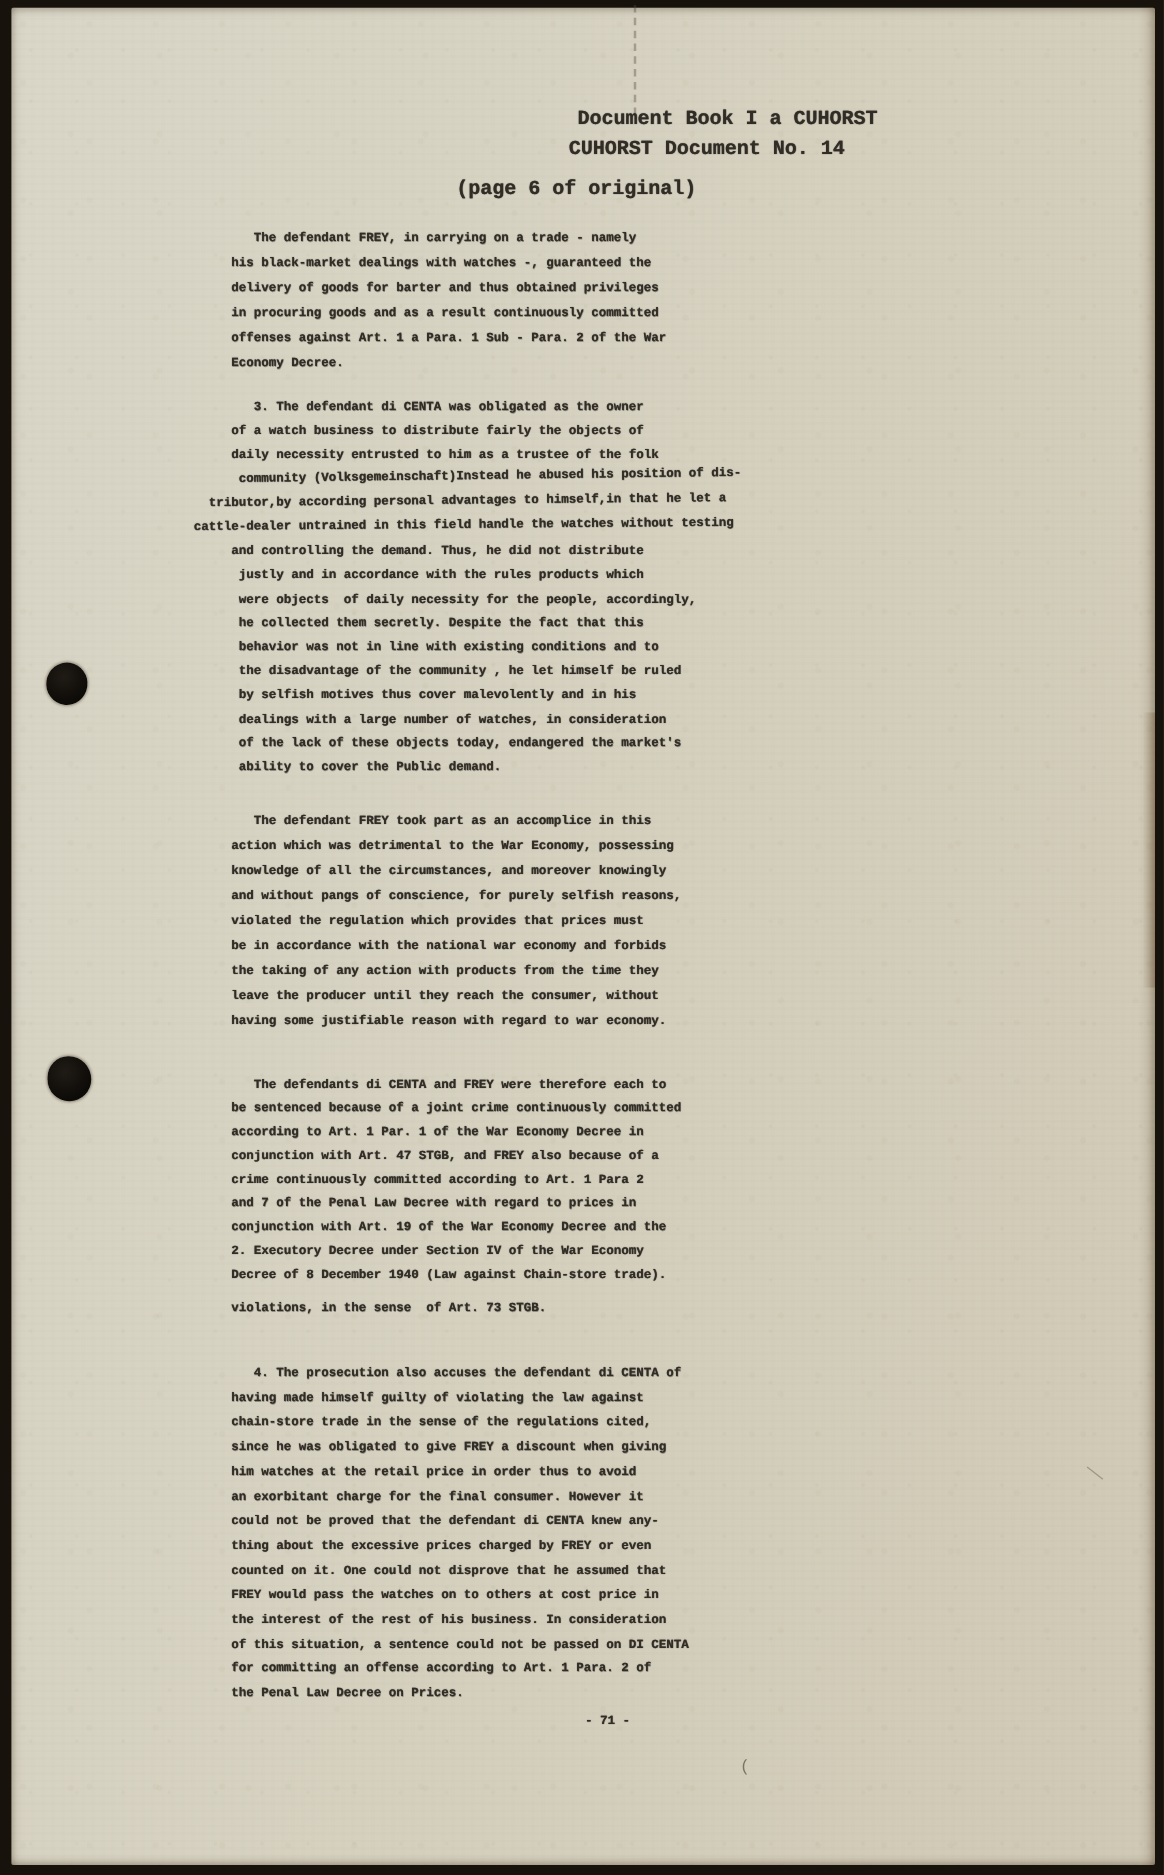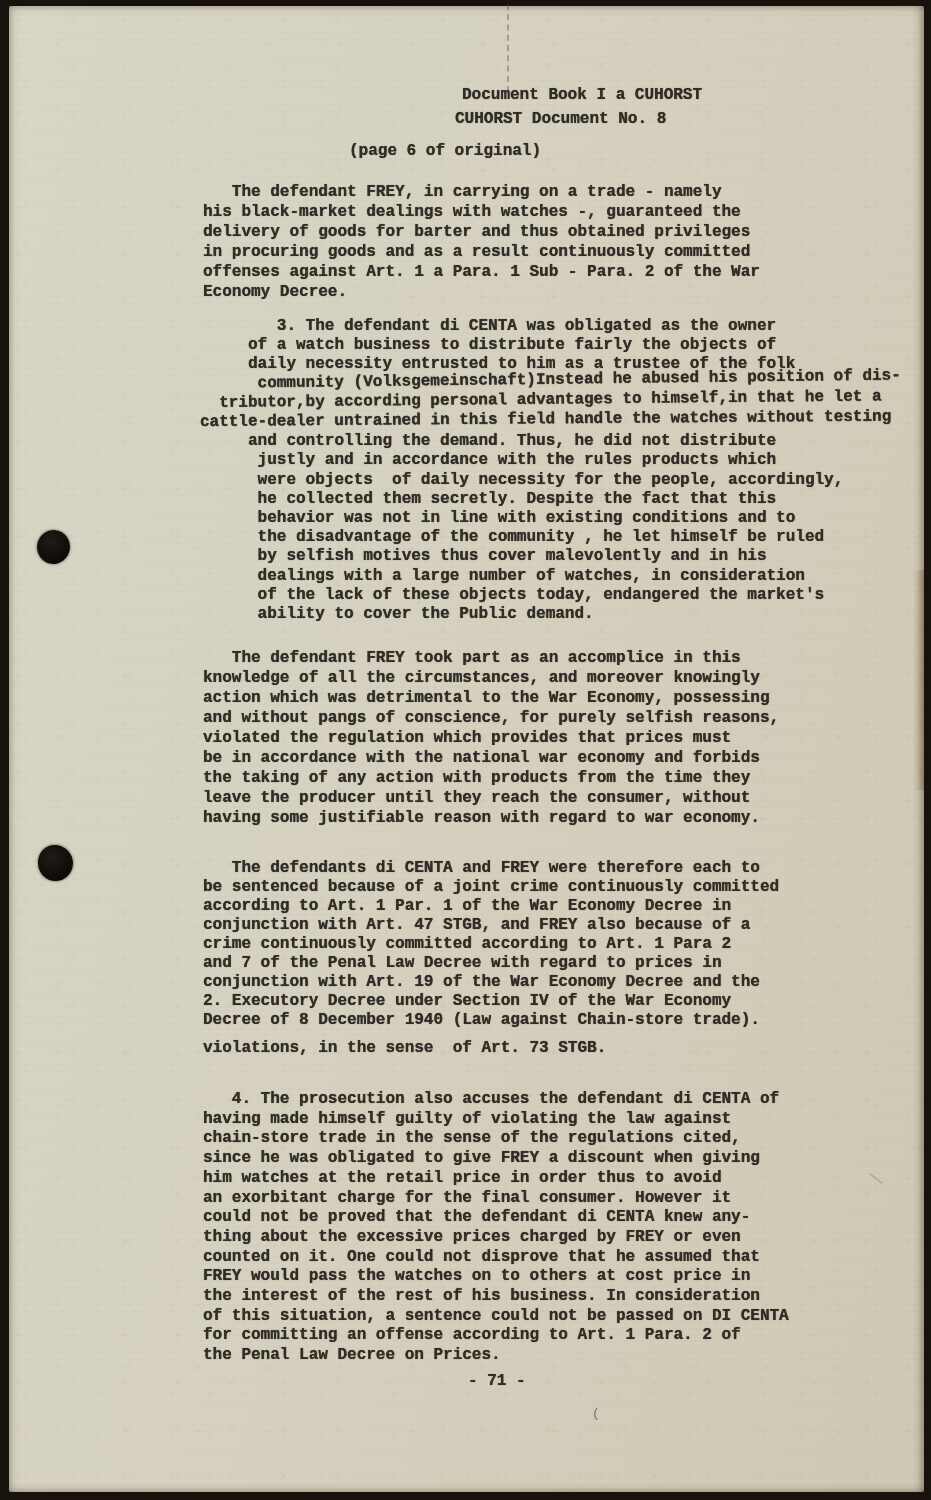--- a/index.html
+++ b/index.html
@@ -31,30 +31,30 @@
     box-shadow:
       inset -7px 0 10px -5px rgba(70,45,20,0.45),
       inset 5px 0 8px -4px rgba(60,50,30,0.30),
       inset 0 -5px 8px -4px rgba(70,50,25,0.30),
       inset 0 5px 8px -4px rgba(60,50,30,0.25);
   }
   
   .typed {
     position: absolute;
     color: #312d26;
-    font-size: 16px;
+    font-size: 10px;
     font-weight: 700;
     letter-spacing: 0px;
     text-shadow: 0 0 0.9px rgba(49,45,38,0.85), 0.4px 0.4px 0.4px rgba(49,45,38,0.35);
   }
   .hdr { font-size: 16px; white-space: pre; }
   .para { left: 155px; }
   .line { white-space: pre; }
   #para-1 { top: 182px; line-height: 20px; }
-  #para-2 { top: 317px; line-height: 19.2px; margin-left: 45px; }
+  #para-2 { top: 317px; line-height: 19.2px; }
   #para-3 { top: 648px; line-height: 20px; }
   #para-4 { top: 842px; line-height: 19px; margin-top: 17px; }
   #para-5 { top: 1038px; line-height: 20px; }
   #para-6 { top: 1090px; line-height: 19.7px; }
   
   #para-2 .line:nth-child(4) { transform: rotate(-0.7deg); transform-origin: 0 100%; }
   #para-2 .line:nth-child(5) { transform: rotate(-0.55deg); transform-origin: 0 100%; }
   #para-2 .line:nth-child(6) { transform: rotate(-0.45deg); transform-origin: 0 100%; }
   #page-number { top: 1372px; left: 468px; white-space: pre; }
   
@@ -92,22 +92,22 @@
 </head>
 <body>
 
 <div id="scan">
   <div id="paper"></div>
 
   <div id="right-smudge"></div>
   <div id="crease"></div>
 
   <div class="typed hdr" style="top:86px; left:462px;">Document Book I a CUHORST</div>
-  <div class="typed hdr" style="top:110px; left:455px;">CUHORST Document No. 8</div>
-  <div class="typed hdr" style="top:142px; left:349px;text-align:center;">(page 6 of original)</div>
+  <div class="typed hdr" style="top:110px; left:455px;">CUHORST Document No. 14</div>
+  <div class="typed hdr" style="top:142px; left:365px;text-align:center;">(page 6 of original)</div>
 
   <div id="para-1" class="typed para">
       <div class="line">        The defendant FREY, in carrying on a trade - namely</div>
       <div class="line">     his black-market dealings with watches -, guaranteed the</div>
       <div class="line">     delivery of goods for barter and thus obtained privileges</div>
       <div class="line">     in procuring goods and as a result continuously committed</div>
       <div class="line">     offenses against Art. 1 a Para. 1 Sub - Para. 2 of the War</div>
       <div class="line">     Economy Decree.</div>
     </div>
   <div id="para-2" class="typed para">
@@ -123,22 +123,22 @@
       <div class="line">      he collected them secretly. Despite the fact that this</div>
       <div class="line">      behavior was not in line with existing conditions and to</div>
       <div class="line">      the disadvantage of the community , he let himself be ruled</div>
       <div class="line">      by selfish motives thus cover malevolently and in his</div>
       <div class="line">      dealings with a large number of watches, in consideration</div>
       <div class="line">      of the lack of these objects today, endangered the market's</div>
       <div class="line">      ability to cover the Public demand.</div>
     </div>
   <div id="para-3" class="typed para">
       <div class="line">        The defendant FREY took part as an accomplice in this</div>
+      <div class="line">     action which was detrimental to the War Economy, possessing</div>
       <div class="line">     knowledge of all the circumstances, and moreover knowingly</div>
-      <div class="line">     action which was detrimental to the War Economy, possessing</div>
       <div class="line">     and without pangs of conscience, for purely selfish reasons,</div>
       <div class="line">     violated the regulation which provides that prices must</div>
       <div class="line">     be in accordance with the national war economy and forbids</div>
       <div class="line">     the taking of any action with products from the time they</div>
       <div class="line">     leave the producer until they reach the consumer, without</div>
       <div class="line">     having some justifiable reason with regard to war economy.</div>
     </div>
   <div id="para-4" class="typed para">
       <div class="line">        The defendants di CENTA and FREY were therefore each to</div>
       <div class="line">     be sentenced because of a joint crime continuously committed</div>

